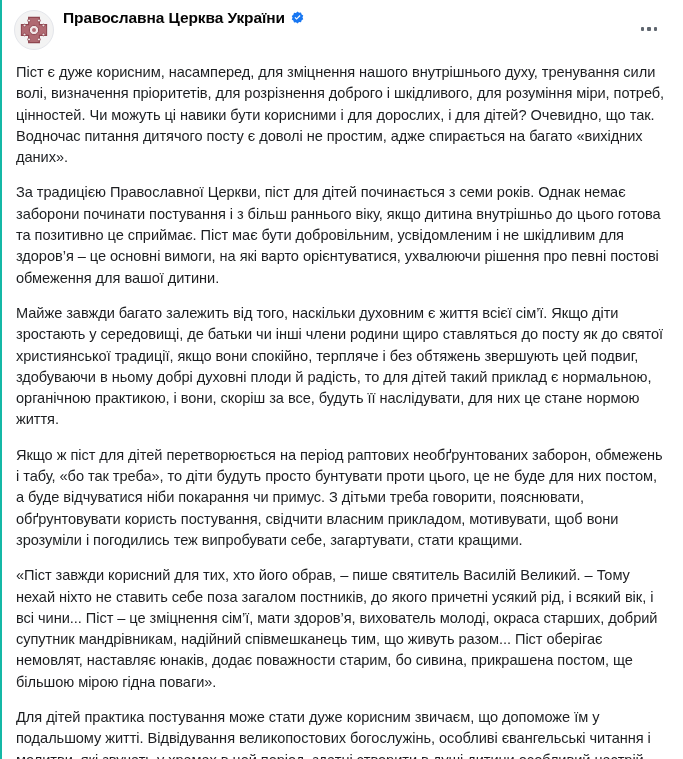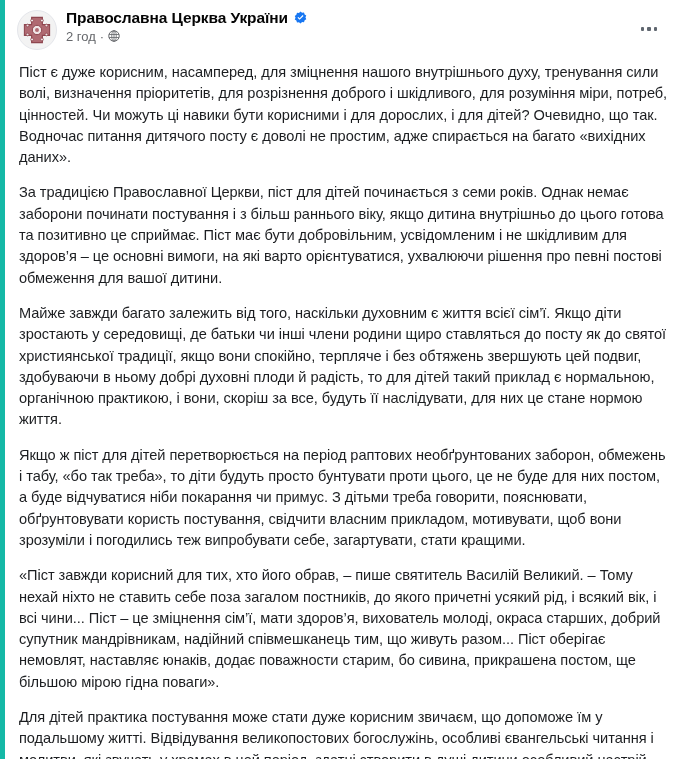--- a/index.html
+++ b/index.html
@@ -13,21 +13,21 @@
     font-family: "Liberation Sans", sans-serif;
     overflow: hidden;
   }
 
   .post-card {
     position: relative;
     width: 683px;
     height: 759px;
     background: #ffffff;
     box-sizing: border-box;
-    border-left: 5px solid #14b8a6;
+    border-left: 2px solid #14b8a6;
   }
 
   
   .post-header {
     display: flex;
     align-items: flex-start;
     padding: 9px 14px 0 12px;
     height: 48px;
     box-sizing: border-box;
   }
@@ -158,32 +158,20 @@
       <div class="name-row">
         <span class="page-name">Православна Церква України</span>
         <span class="verified-badge">
           <svg width="13" height="13" viewBox="0 0 16 16" aria-hidden="true">
             <path fill="#1877f2" d="M8 0.6l1.9 1.5 2.4-.2.8 2.3 2 1.4-1 2.2 1 2.2-2 1.4-.8 2.3-2.4-.2L8 15.4l-1.9-1.5-2.4.2-.8-2.3-2-1.4 1-2.2-1-2.2 2-1.4.8-2.3 2.4.2z"></path>
             <path fill="#ffffff" d="M6.9 10.9L4.3 8.3l1.06-1.06L6.9 8.78l3.74-3.74L11.7 6.1z"></path>
           </svg>
         </span>
       </div>
 
-      <div class="meta-row">
-        <span>2 год</span>
-        <span class="meta-sep">·</span>
-        <span class="globe-icon">
-          <svg width="12" height="12" viewBox="0 0 16 16" aria-hidden="true">
-            <circle cx="8" cy="8" r="7" fill="none" stroke="#65676b" stroke-width="1.3"></circle>
-            <ellipse cx="8" cy="8" rx="3" ry="7" fill="none" stroke="#65676b" stroke-width="1.1"></ellipse>
-            <path d="M1.3 6h13.4M1.3 10h13.4" stroke="#65676b" stroke-width="1.1" fill="none"></path>
-            <path d="M8 1v14" stroke="#65676b" stroke-width="1.1"></path>
-          </svg>
-        </span>
-      </div>
     </div>
 
     <div class="menu-dots">
       <span class="dot"></span>
       <span class="dot"></span>
       <span class="dot"></span>
     </div>
   </div>
 
   <div class="post-body">

